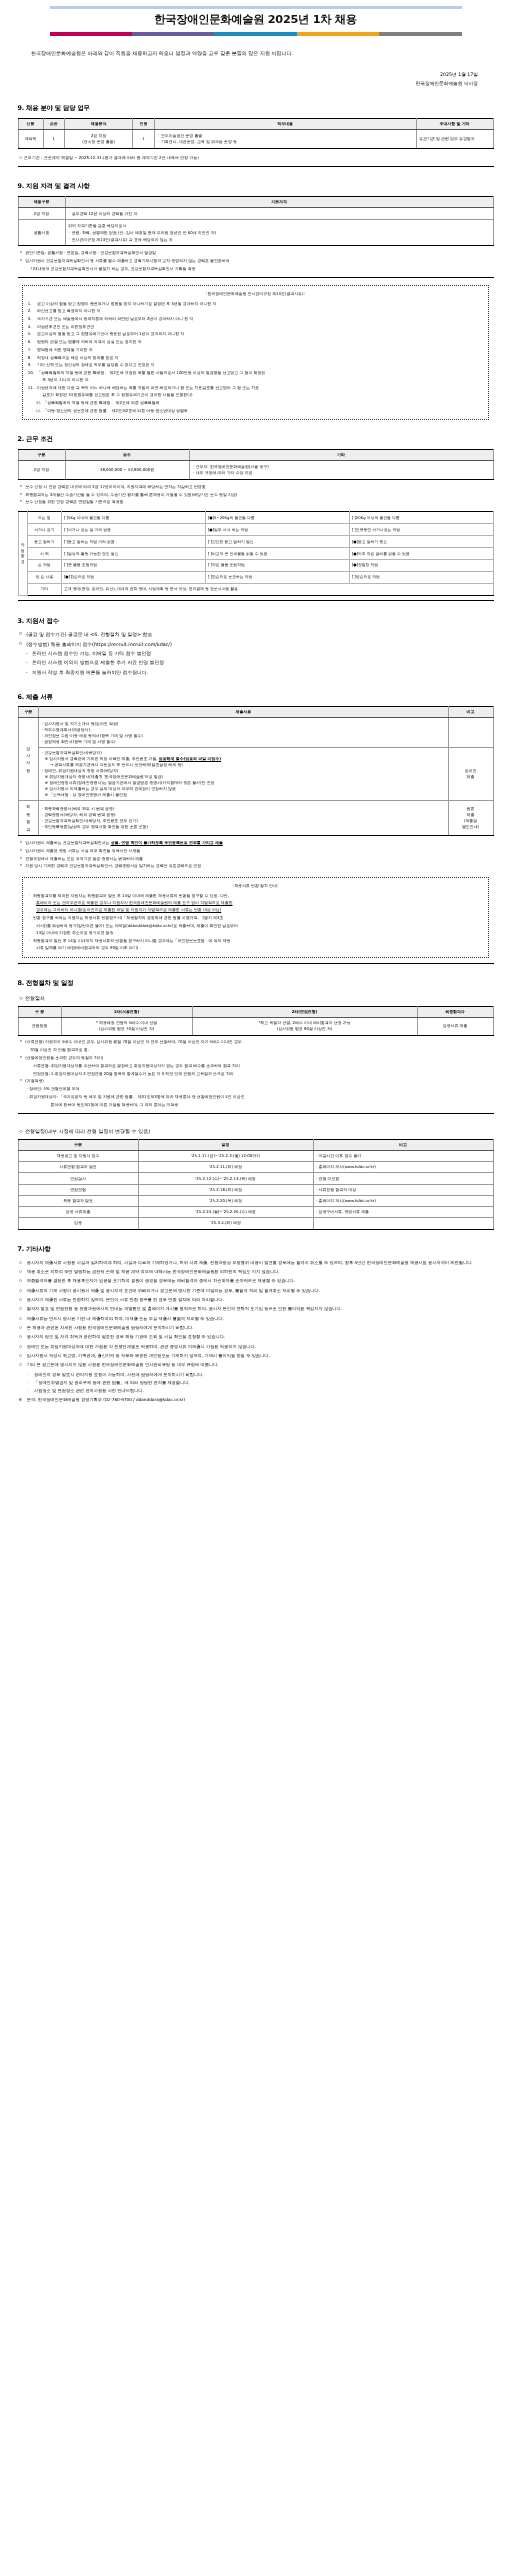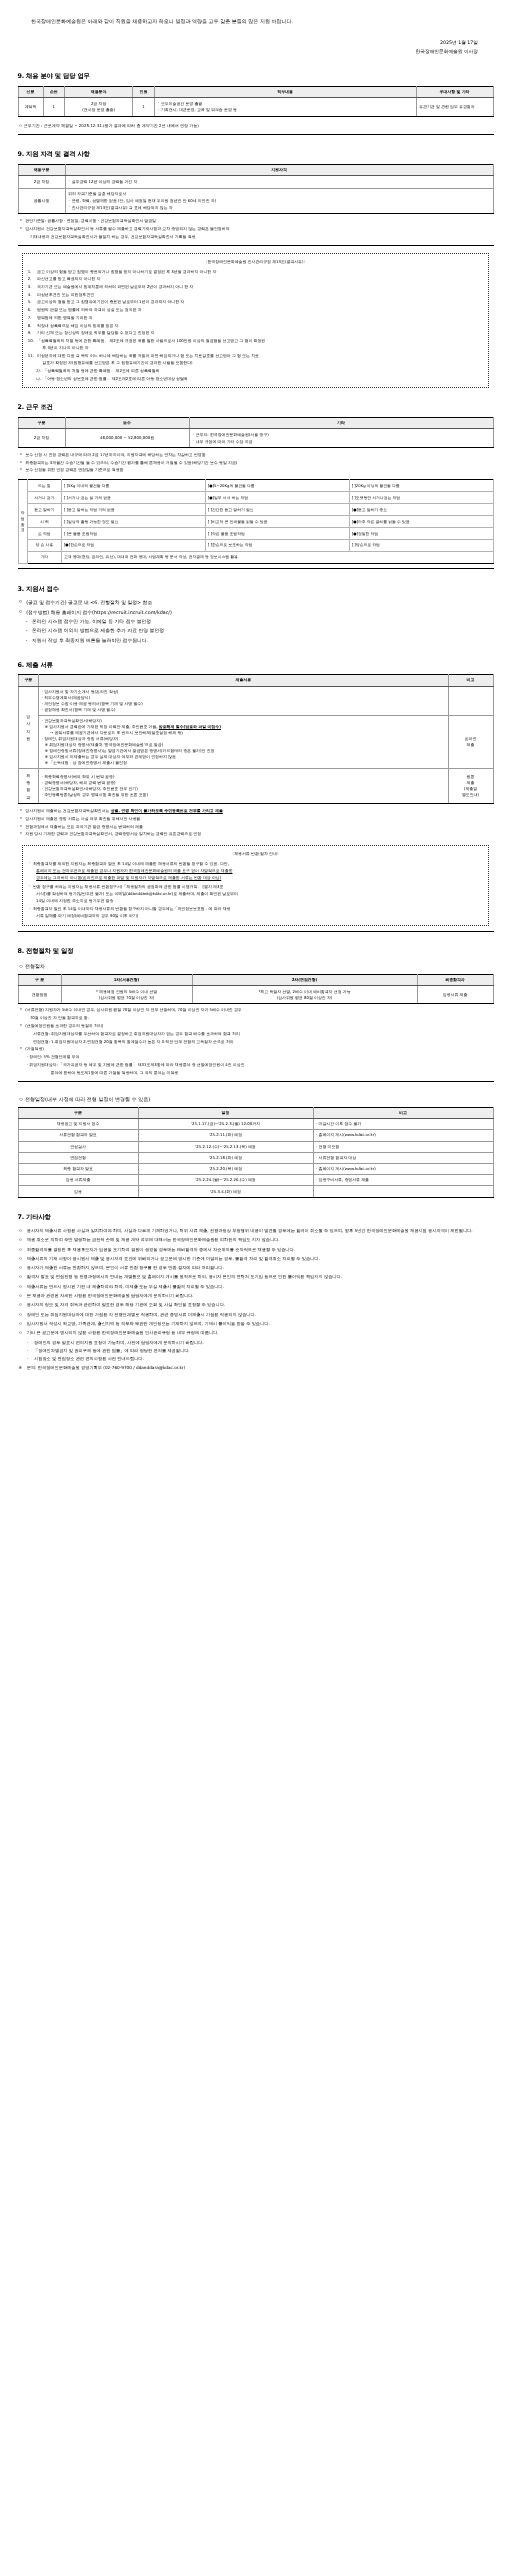--- a/index.html
+++ b/index.html
@@ -168,20 +168,31 @@
   .etc .row { position: relative; padding-left: 8.2px; margin: 2.1px 0; }
   .etc .row .mk { position: absolute; left: 0; top: 0; }
   .etc .sub { position: relative; padding-left: 15.5px; margin: 1px 0; }
   .etc .sub .mk { position: absolute; left: 8.2px; top: 0; }
 </style>
 </head>
 <body>
 
 <div class="page">
 
+  <div class="masthead">
+    <div class="top-rule"></div>
+    <div class="doc-title">한국장애인문화예술원 2025년 1차 채용</div>
+    <div class="color-bar" id="colorbar">
+        <span style="background: rgb(192, 0, 85);"></span>
+        <span style="background: rgb(106, 90, 155);"></span>
+        <span style="background: rgb(27, 141, 192);"></span>
+        <span style="background: rgb(240, 165, 24);"></span>
+        <span style="background: rgb(127, 127, 127);"></span>
+      </div>
+  </div>
 
   <div class="intro">한국장애인문화예술원은 아래와 같이 직원을 채용하고자 하오니 열정과 역량을 고루 갖춘 분들의 많은 지원 바랍니다.</div>
   <div class="signature">
     <div>2025년 1월 17일</div>
     <div>한국장애인문화예술원 이사장</div>
   </div>
 
   <h2 class="section">9. 채용 분야 및 담당 업무</h2>
   <table class="doc">
     <colgroup>

